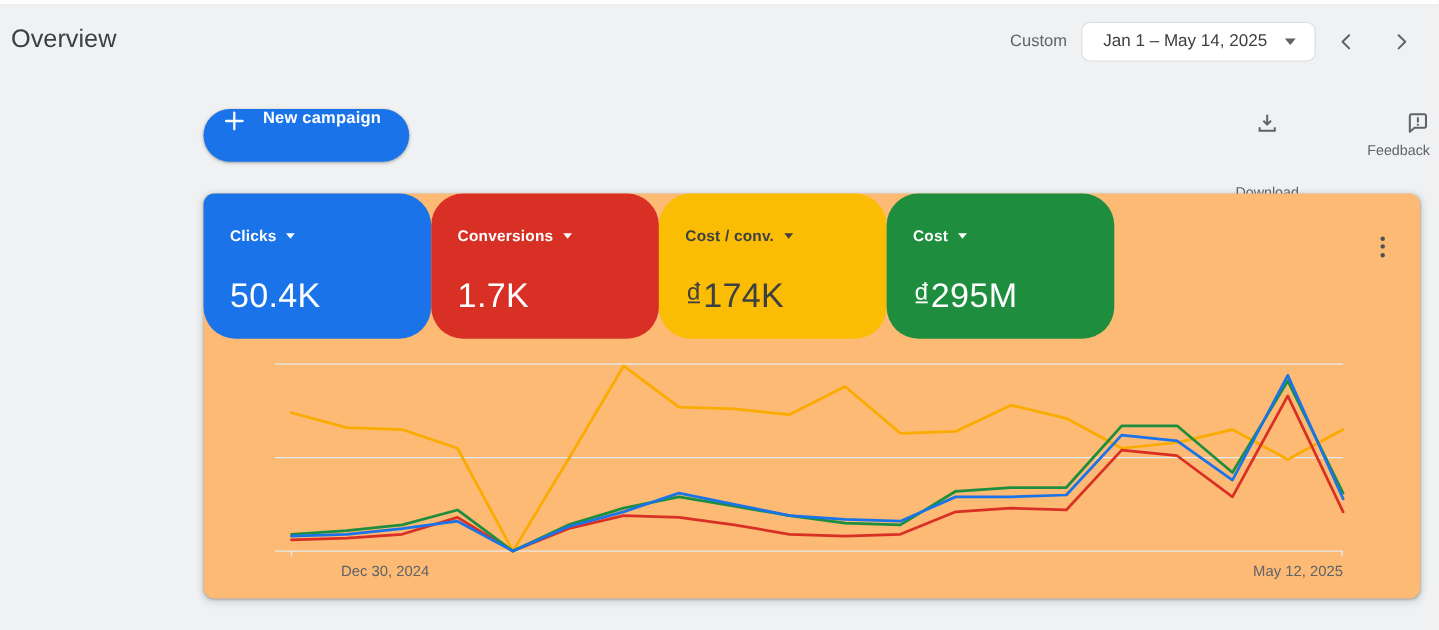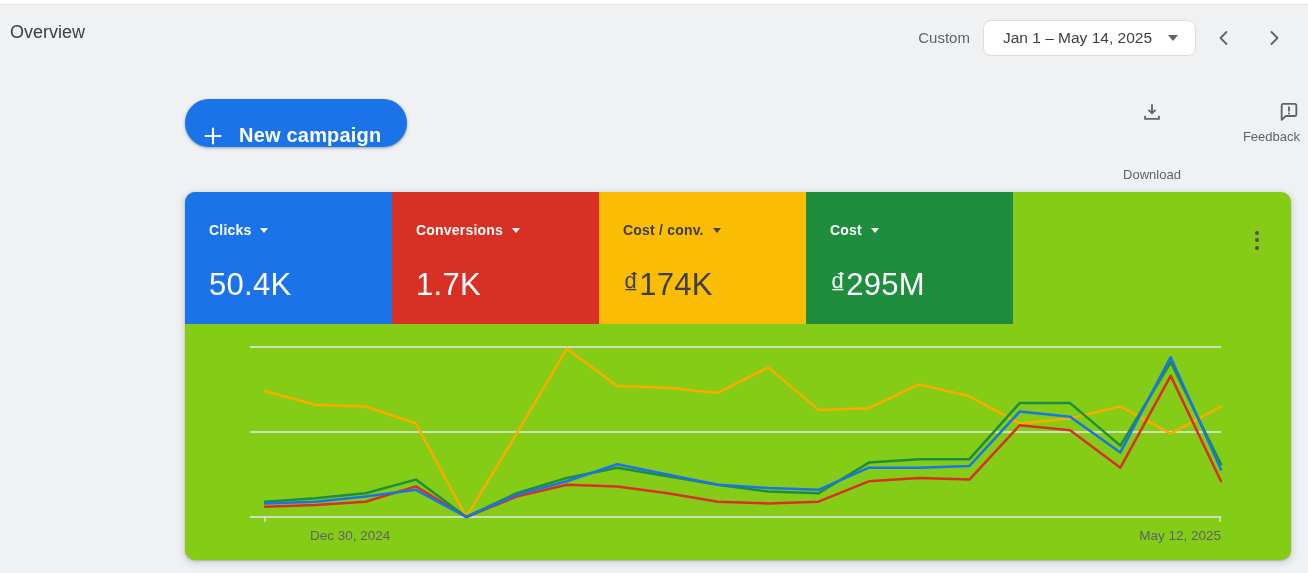--- a/index.html
+++ b/index.html
@@ -1,49 +1,49 @@
 <!DOCTYPE html>
 <html><head>
 <meta charset="utf-8">
 <style>
   html,body{margin:0;padding:0;}
   .page{position:relative;width:1308px;height:573px;background:#eff1f2;overflow:hidden;
         font-family:"Liberation Sans","DejaVu Sans",sans-serif;-webkit-font-smoothing:antialiased;}
   .topbar{position:absolute;top:0;left:0;right:0;height:4px;background:#ffffff;border-bottom:1px solid #e2e5e6;}
-  .page-title{position:absolute;left:10px;top:22px;font-size:18px;color:#3c4043;}
+  .page-title{position:absolute;left:10px;top:22px;font-size:23px;color:#3c4043;}
 
   
   .range-cluster{position:absolute;right:18px;top:13px;height:49px;display:flex;align-items:center;}
   .range-type{font-size:15px;color:#5f6368;margin-right:13px;}
   .date-box{display:flex;align-items:center;gap:16px;height:36px;padding:0 17px 0 19px;background:#fff;
             border:1px solid #dadce0;border-radius:8px;font-size:15.5px;color:#3c4043;cursor:pointer;
             font-family:inherit;}
   .caret{width:0;height:0;border:5px solid transparent;border-top:6px solid #5f6368;margin-top:5px;}
   .nav-btn{background:none;border:none;padding:0;width:32px;height:32px;display:flex;align-items:center;
            justify-content:center;cursor:pointer;}
   .nav-btn.prev{margin-left:12px;}
   .nav-btn.next{margin-left:18px;}
 
   
-  .new-campaign{position:absolute;left:185px;top:99px;height:48px;display:flex;align-items:flex-end;gap:15px;
+  .new-campaign{position:absolute;left:185px;top:99px;height:48px;display:flex;align-items:flex-start;gap:15px;
                 padding:0 26px 0 17px;border:none;border-radius:24px;background:#1a73e8;color:#fff;
-                font-size:20px;font-weight:700;letter-spacing:.2px;cursor:pointer;font-family:inherit;
+                font-size:15px;font-weight:700;letter-spacing:.2px;cursor:pointer;font-family:inherit;
                 box-shadow:0 1px 2px rgba(60,64,67,.3),0 1px 3px 1px rgba(60,64,67,.15);}
 
   
   .tool{position:absolute;top:101px;width:86px;display:flex;flex-direction:column;align-items:center;gap:6px;
         color:#5f6368;font-size:13px;cursor:pointer;}
   .tool-download{left:1109px;gap:44px;}
   .tool-feedback{left:1214px;align-items:flex-end;}
 
   
-  .card{position:absolute;left:185px;top:192px;width:1106px;height:368px;background:#84cc16;border-radius:10px;
+  .card{position:absolute;left:185px;top:176px;width:1106px;height:368px;background:#fdba74;border-radius:10px;
         box-shadow:0 1px 2px rgba(60,64,67,.28),0 2px 6px 2px rgba(60,64,67,.14);}
   .tiles{position:absolute;left:0;top:0;display:flex;}
-  .tile{width:207px;height:132px;padding:30px 0 0 24px;box-sizing:border-box;cursor:pointer;}
+  .tile{width:207px;height:132px;padding:30px 0 0 24px;box-sizing:border-box;cursor:pointer;border-radius:29px;}
   .tile:first-child{border-top-left-radius:10px;}
   .tile-label-row{display:flex;align-items:center;gap:9px;font-size:14px;font-weight:700;letter-spacing:.2px;}
   .tcaret{width:0;height:0;border:4.5px solid transparent;border-top:5.5px solid currentColor;margin-top:4px;}
   .tile-value{margin-top:29px;font-size:31px;font-weight:400;letter-spacing:.3px;}
 
   .kebab{position:absolute;right:22px;top:33px;width:24px;height:30px;display:flex;flex-direction:column;
          align-items:center;justify-content:center;gap:3.5px;cursor:pointer;background:none;border:none;}
   .kebab i{width:4px;height:4px;border-radius:50%;background:#4d5156;display:block;}
 
   #chart-svg{position:absolute;left:0;top:0;}

